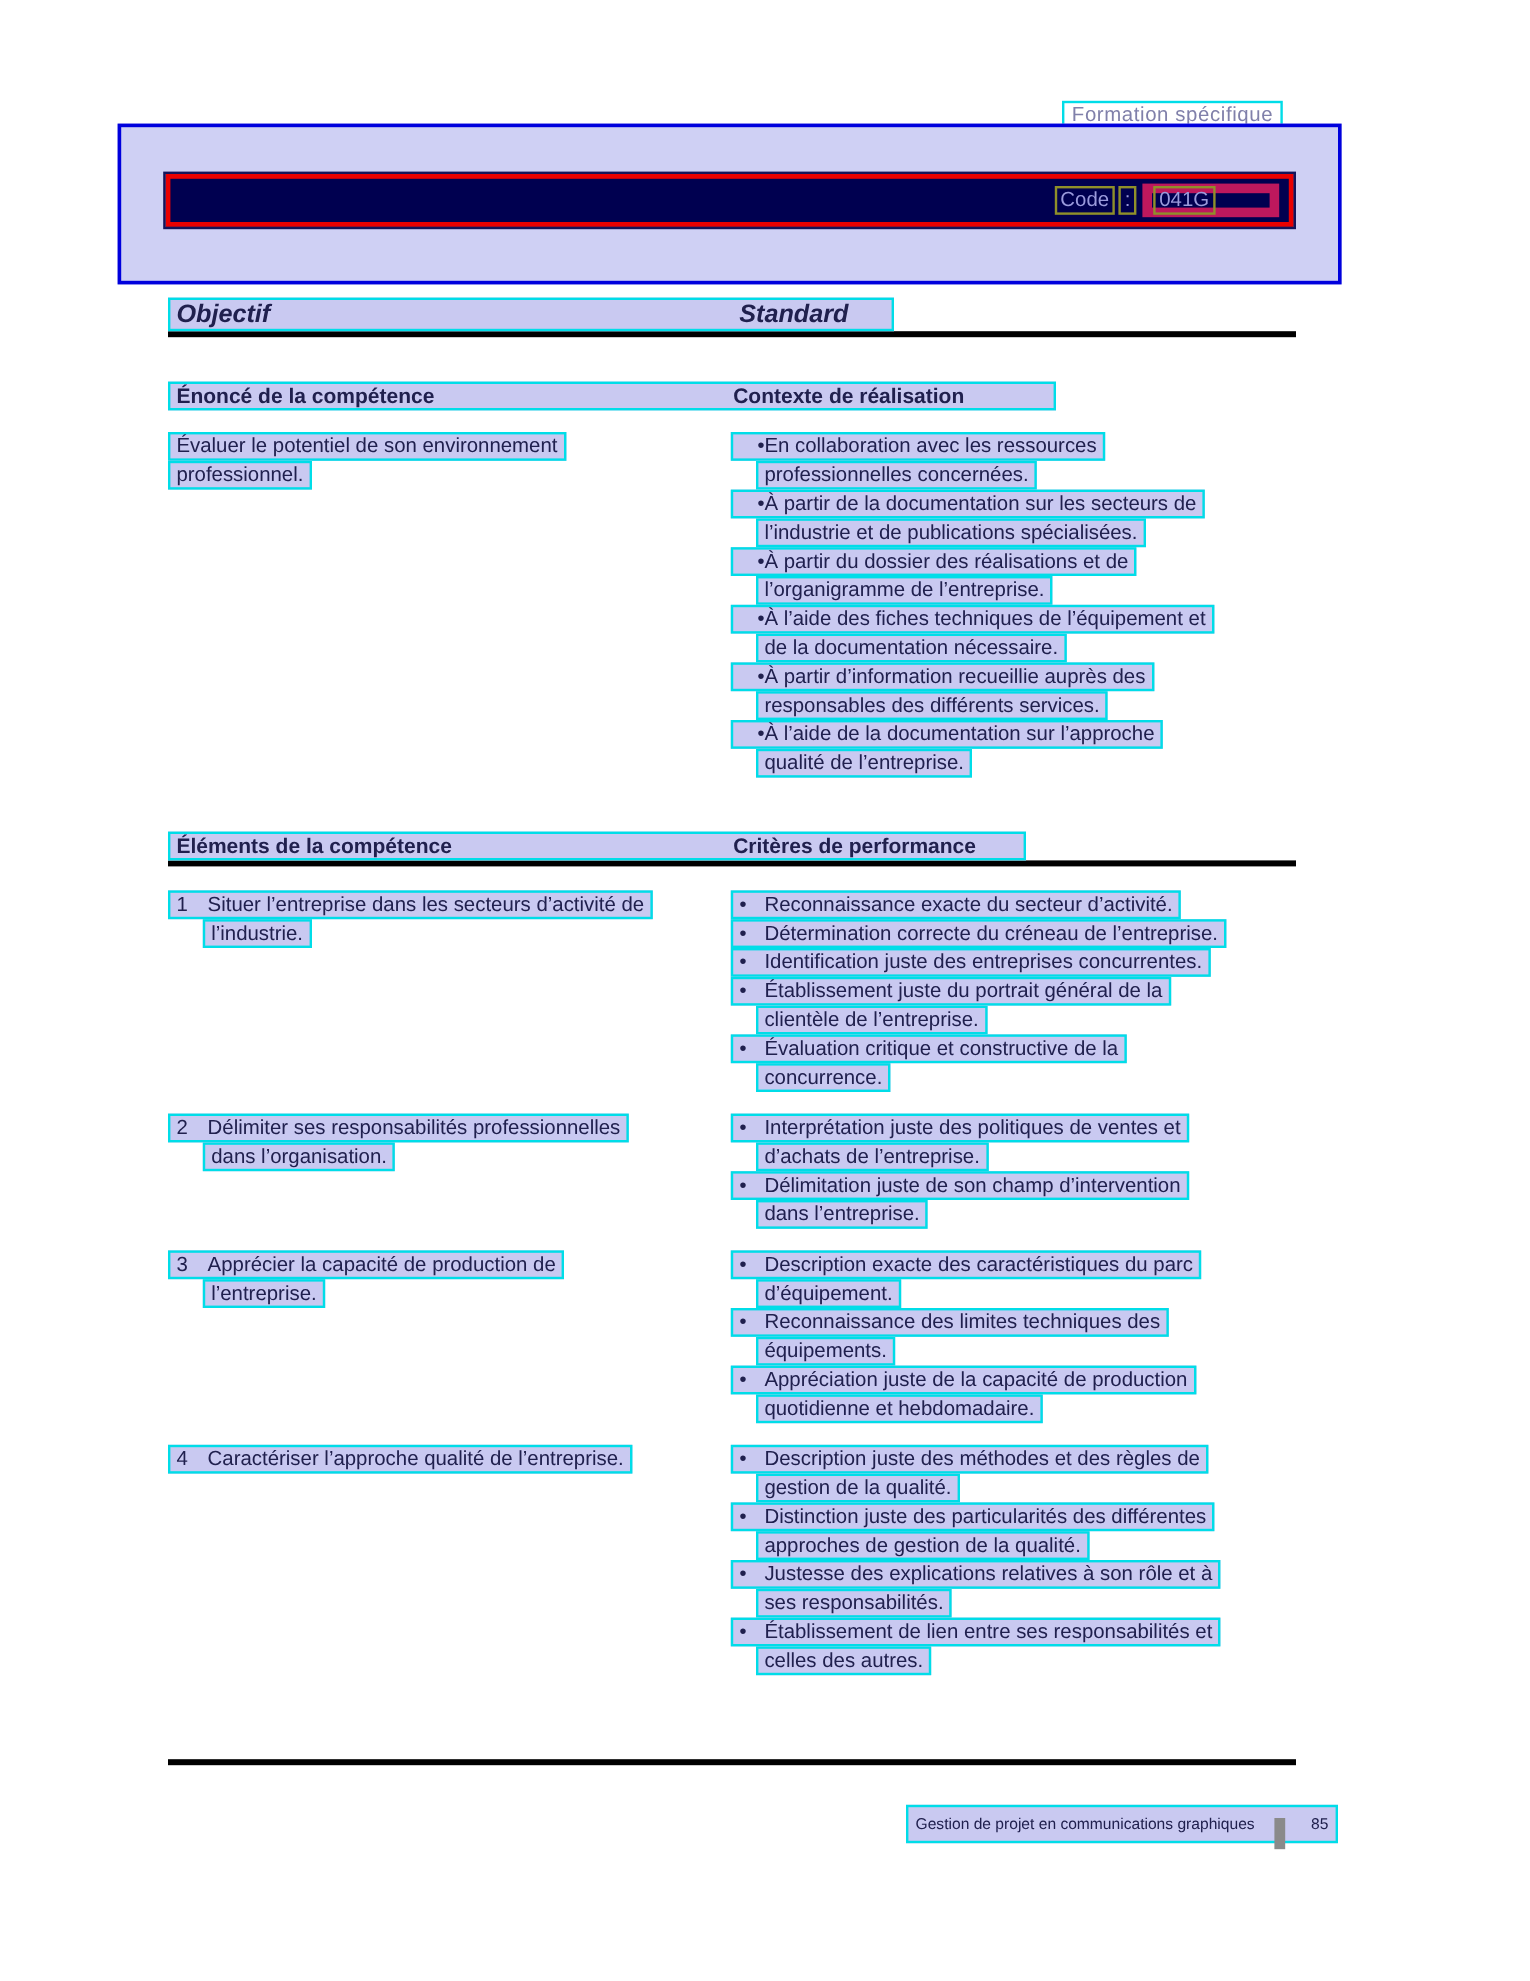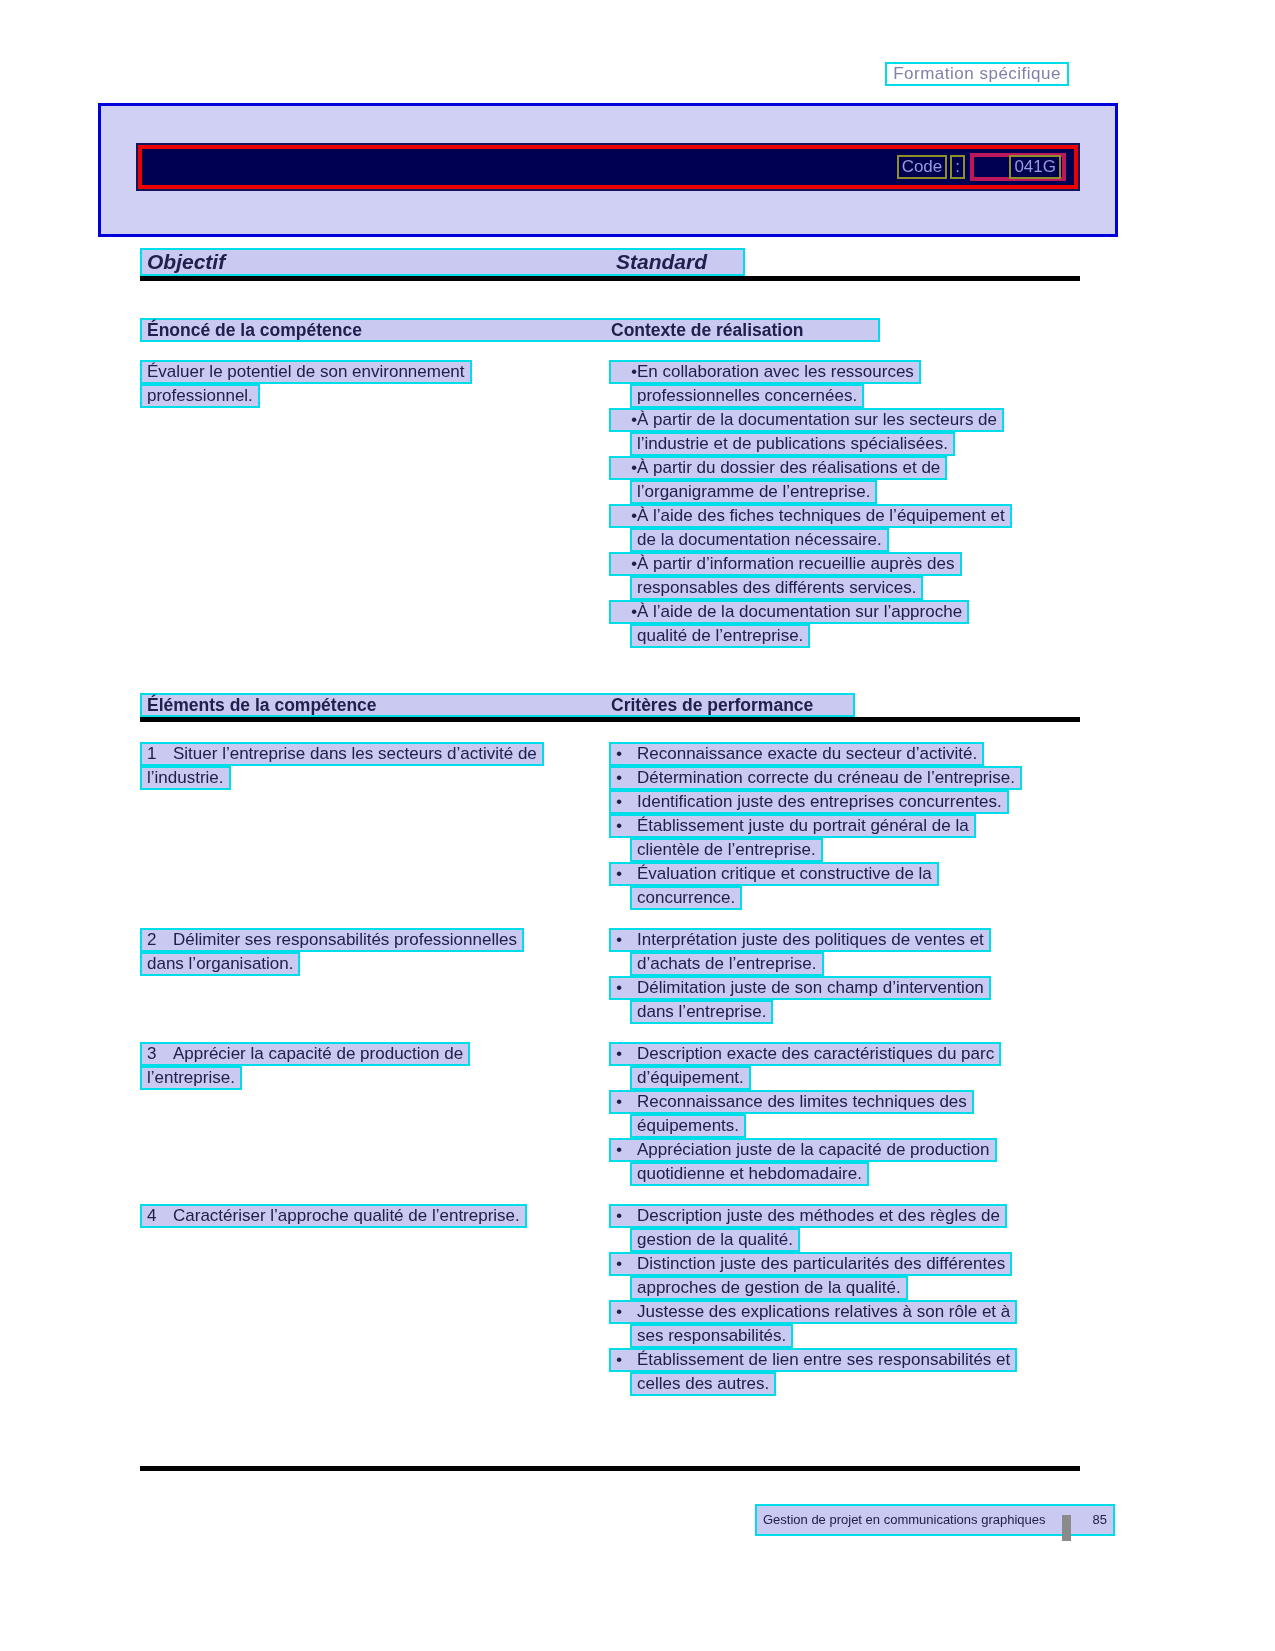--- a/index.html
+++ b/index.html
@@ -8,39 +8,39 @@
     --ink:#20204e; --gray:#8a8a8a; --watermark-ink:#8080aa; --black:#000000;
   }
   *{box-sizing:border-box;}
   html,body{margin:0;padding:0;}
   body{
     width:1275px;height:1651px;position:relative;background:#ffffff;
     font-family:"Liberation Sans",sans-serif;color:var(--ink);overflow:hidden;
   }
   
   .watermark{
-    position:absolute;top:62px;right:206px;font-size:17px;letter-spacing:.5px;
+    position:absolute;top:84px;right:206px;font-size:17px;letter-spacing:.5px;
     color:var(--watermark-ink);border:2px solid var(--hl-border);padding:0 6px;line-height:20px;
   }
   
   .header-box{
     position:absolute;top:103px;left:98px;width:1020px;height:134px;
     background:var(--lavender);border:3px solid var(--blue);
   }
   .code-strip{
     position:absolute;top:39px;left:37px;right:37px;height:44px;
     background:var(--navy);border:4px solid var(--red);outline:2px solid #14145a;
     display:flex;align-items:center;justify-content:flex-end;padding-right:8px;
     color:var(--code-ink);font-size:17px;
   }
   .code-label,.code-colon{border:2px solid var(--olive);padding:0 3px;line-height:20px;}
   .code-colon{margin-left:3px;}
   .code-blue-box{
-    border:4px solid #be185d;margin-left:5px;width:96px;display:flex;
-    justify-content:flex-end;align-items:center;height:28px;padding:0 1px;
+    border:8px solid #be185d;margin-left:5px;width:114px;display:flex;
+    align-items:center;height:28px;padding:0 1px;
   }
   .code-value{border:2px solid var(--olive);padding:0 3px;line-height:20px;}
 
   
   .content{position:absolute;left:140px;top:248px;width:940px;}
 
   .hl{
     display:table;background:var(--hl-fill);border:2px solid var(--hl-border);
     padding:1px 5px;line-height:18px;font-size:17px;
   }
@@ -59,21 +59,21 @@
 
   .rule{height:5px;background:var(--black);}
   .rule-top{margin-top:0;}
 
   .grid{display:grid;grid-template-columns:469px 1fr;align-items:start;margin-top:18px;text-align:right;}
 
   .bullet{display:inline-block;width:21px;}
   .bullet::before{content:"•";}
   .cont{margin-left:21px;}
   .num{display:inline-block;min-width:26px;}
-  .t-cont{}
+  .t-cont{margin-left:29px;}
 
   .el-rows{margin-top:20px;}
   .el-row{display:grid;grid-template-columns:469px 1fr;align-items:start;}
   .el-row + .el-row{margin-top:18px;}
 
   .rule-bottom{margin-top:70px;}
 
   .footer-line{display:flex;justify-content:flex-end;margin-top:33px;}
   .footer-box{
     display:flex;align-items:center;background:var(--hl-fill);

